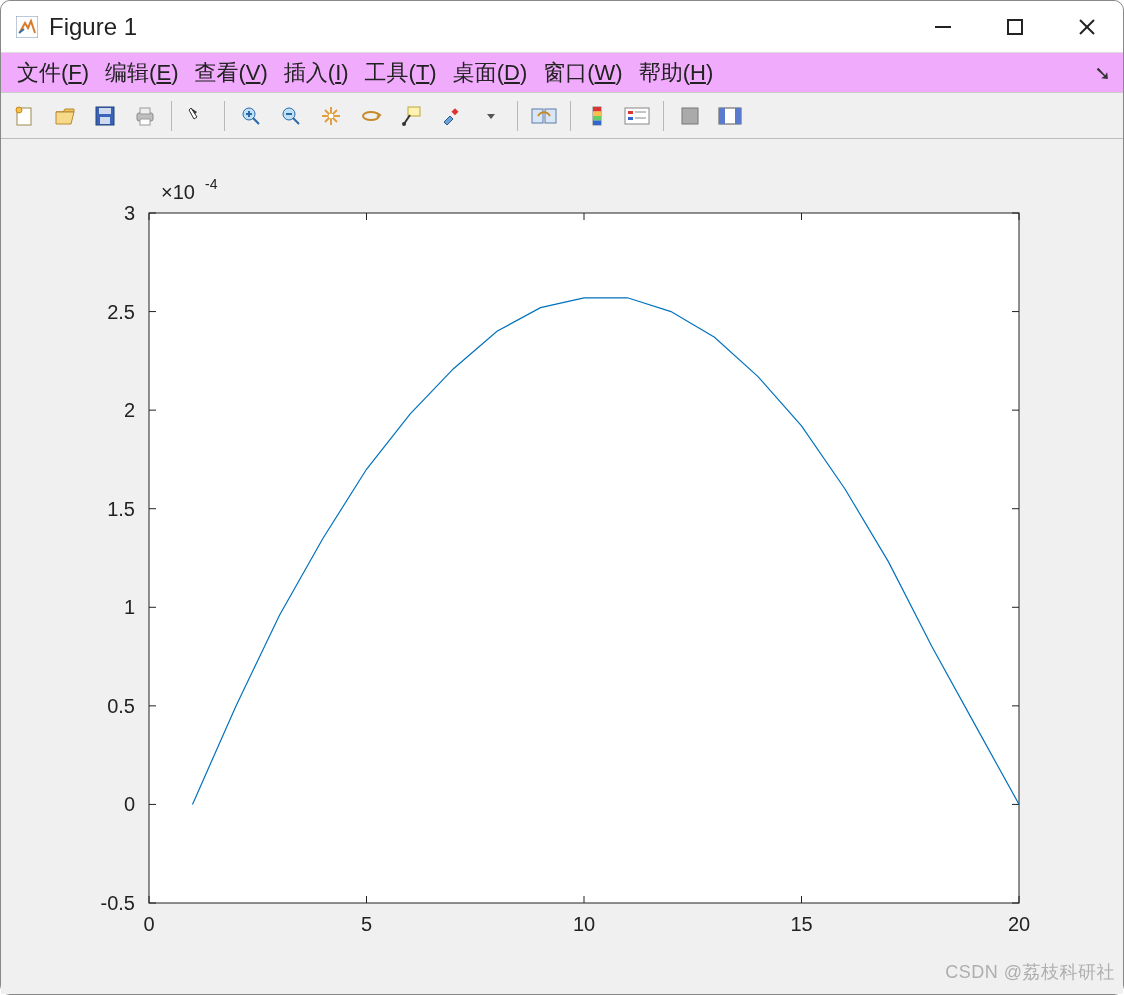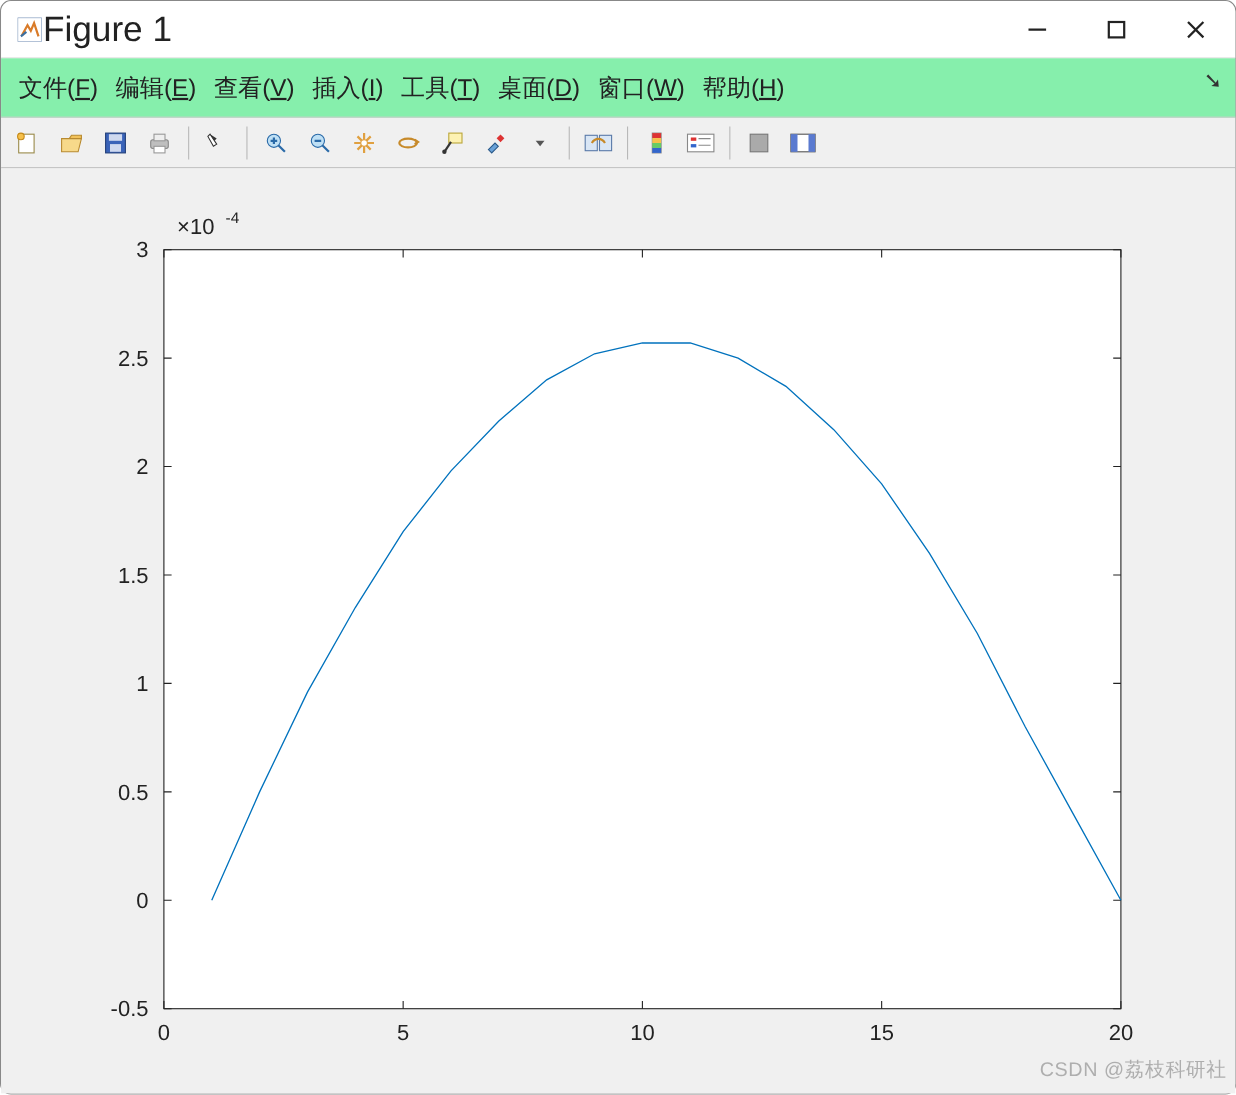--- a/index.html
+++ b/index.html
@@ -30,39 +30,40 @@
     display: flex;
     align-items: center;
     border-bottom: 1px solid #ddd;
   }
   .titlebar .app-icon {
     width:24px; height:24px;
     margin-left:14px;
     display:inline-flex; align-items:center; justify-content:center;
   }
   .titlebar .title {
-    font-size: 32px;
+    margin-left: 10px;
+    font-size: 24px;
     color: #222;
   }
   .win-controls {
     margin-left: auto;
     display: flex;
     height: 100%;
   }
   .win-btn {
     width: 72px;
     display: flex;
     align-items: center;
     justify-content: center;
     font-size: 24px;
     color:#222;
   }
   .menubar {
-    height: 54px;
-    background: #86efac;
+    height: 40px;
+    background: #f0abfc;
     display: flex;
     align-items: center;
     padding: 0 8px;
     font-size: 22px;
     color: #222;
     border-bottom: 1px solid #ccc;
     position: relative;
   }
   .menubar .menu-item {
     margin: 0 8px;

